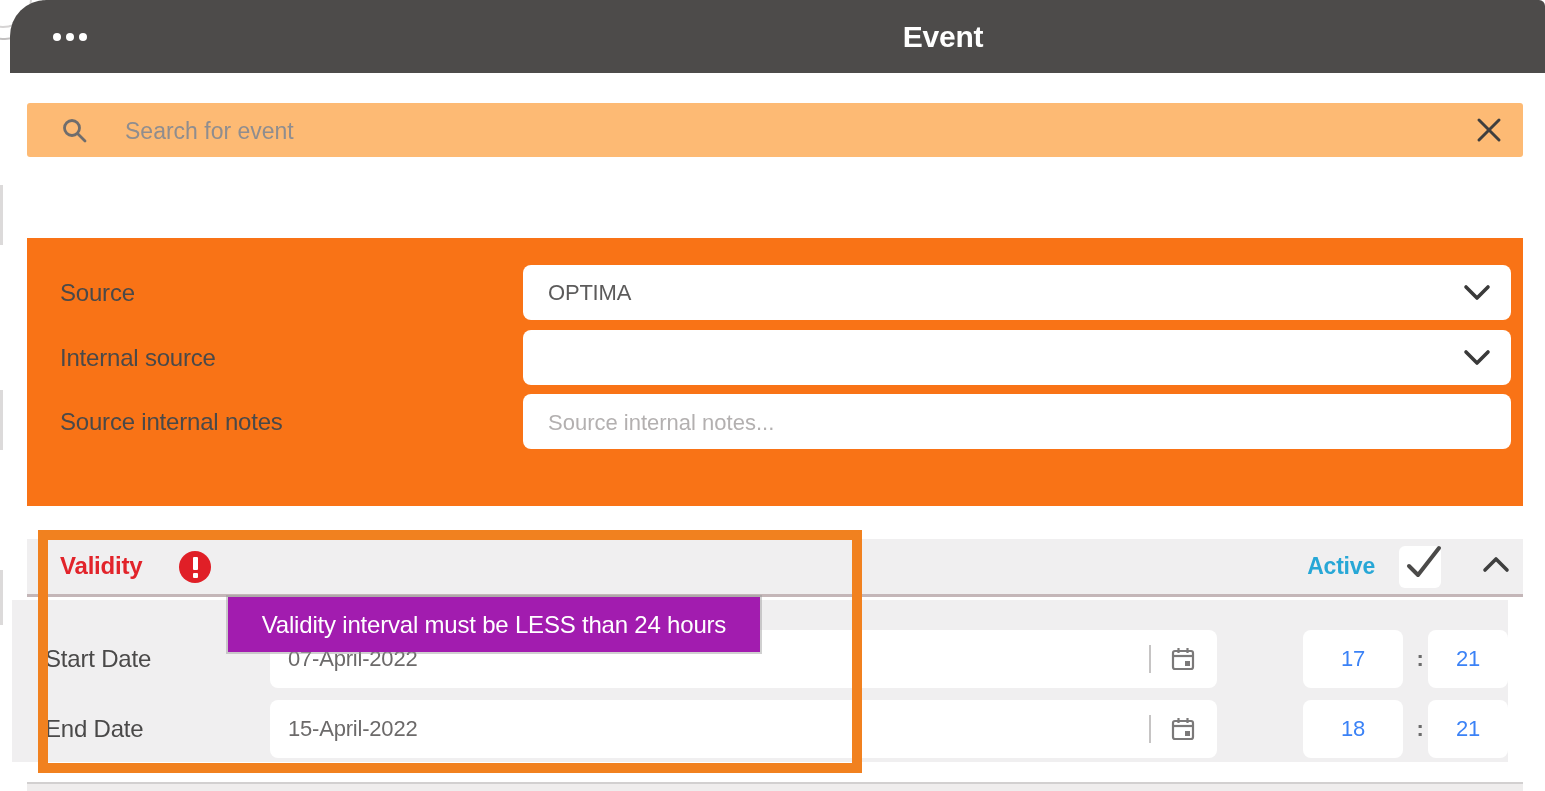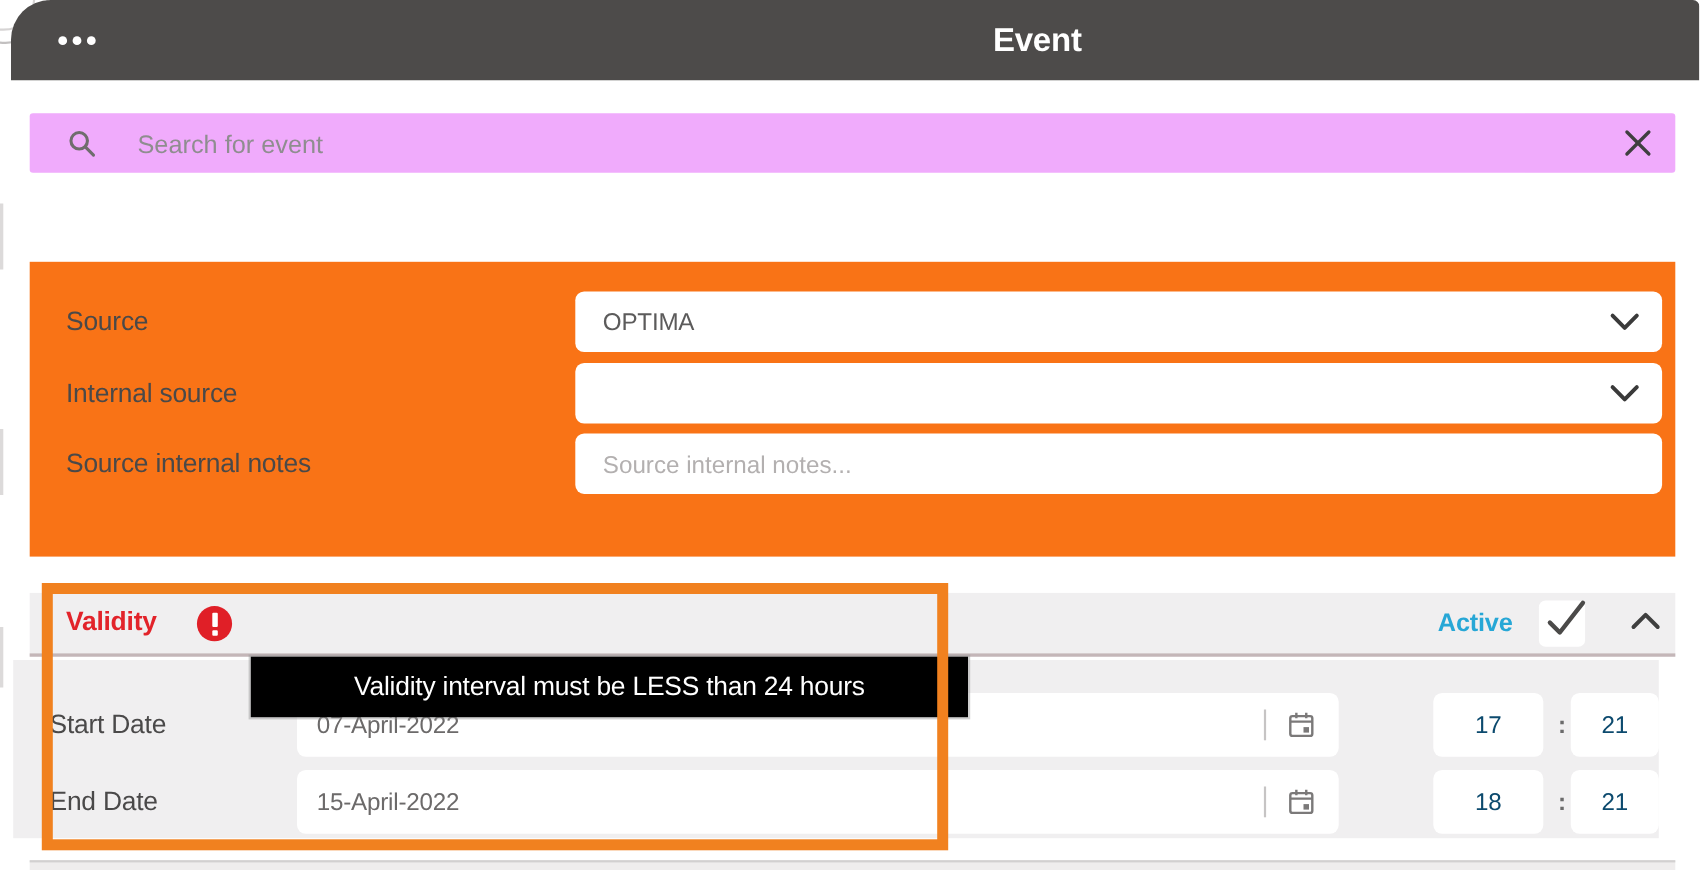--- a/index.html
+++ b/index.html
@@ -14,21 +14,21 @@
 
   
   .titlebar{position:absolute;left:10px;top:0;width:1535px;height:73px;background:#4d4b4a;
             border-radius:36px 6px 0 0;z-index:2;}
   .dots{position:absolute;left:43px;top:33px;display:flex;gap:5px;cursor:pointer;}
   .dots i{width:8px;height:8px;border-radius:50%;background:#ffffff;display:block;}
   .win-title{position:absolute;left:933px;top:50%;transform:translate(-50%,-50%);
              color:#ffffff;font-size:30px;font-weight:bold;white-space:nowrap;}
 
   
-  .searchbar{position:absolute;left:27px;top:103px;width:1496px;height:54px;background:#f0abfc;
+  .searchbar{position:absolute;left:27px;top:103px;width:1496px;height:54px;background:#fdba74;
              border-radius:3px;z-index:2;}
   .searchbar svg.mag{position:absolute;left:34px;top:14px;}
   .searchbar input{position:absolute;left:96px;top:0;width:1320px;height:54px;border:none;outline:none;
                    background:transparent;font-family:"Liberation Sans",sans-serif;font-size:23px;color:#5a5a5a;}
   .searchbar input::placeholder{color:#8f8d8f;opacity:1;}
   .clear-x{position:absolute;right:20px;top:13px;cursor:pointer;background:none;border:none;padding:0;}
 
   
   .sec-header{position:absolute;left:27px;width:1496px;height:58px;background:#f0eff0;
               box-sizing:border-box;z-index:2;}
@@ -59,28 +59,28 @@
             margin-left:24px;cursor:pointer;}
   .checkbox svg{position:absolute;left:2px;top:-4px;overflow:visible;}
   .va-chev{margin-left:40px;background:none;border:none;padding:0;cursor:pointer;}
 
   .va-body{position:absolute;left:12px;top:600px;width:1496px;height:162px;background:#f0eff0;z-index:2;}
   .date-field{position:absolute;left:258px;width:947px;height:58px;background:#ffffff;border-radius:8px;z-index:5;cursor:text;}
   .date-field .value{display:block;padding-left:18px;line-height:58px;font-size:22px;color:#6c6a6a;}
   .date-sep{position:absolute;left:879px;top:15px;width:2px;height:28px;background:#c6c4c4;}
   .cal-btn{position:absolute;left:900px;top:16px;background:none;border:none;padding:0;cursor:pointer;}
   .time-box{position:absolute;width:100px;height:58px;background:#ffffff;border-radius:8px;
-            text-align:center;line-height:58px;font-size:22px;color:#0c4a6e;z-index:5;cursor:text;}
+            text-align:center;line-height:58px;font-size:22px;color:#3b82f6;z-index:5;cursor:text;}
   .time-colon{position:absolute;left:1400px;width:16px;text-align:center;line-height:58px;
               font-size:22px;font-weight:bold;color:#6b6b6b;z-index:5;}
   .t-hour{left:1291px;}
   .t-min{left:1416px;width:80px;}
 
   
-  .tooltip{position:absolute;left:228px;top:597px;width:652px;height:55px;background:#000000;
+  .tooltip{position:absolute;left:228px;top:597px;width:532px;height:55px;background:#a21caf;
            color:#ffffff;font-size:24px;display:flex;align-items:center;justify-content:center;
            white-space:nowrap;z-index:20;box-shadow:0 0 0 2px rgba(150,150,150,0.45);}
 
   
   .highlight{position:absolute;left:38px;top:530px;width:824px;height:243px;
              border:10px solid #f1811f;box-sizing:border-box;z-index:30;pointer-events:none;}
 
   
   .bottom-strip{position:absolute;left:27px;top:782px;width:1496px;height:9px;background:#efeded;
                 border-top:2px solid #d2d0d0;z-index:2;}

